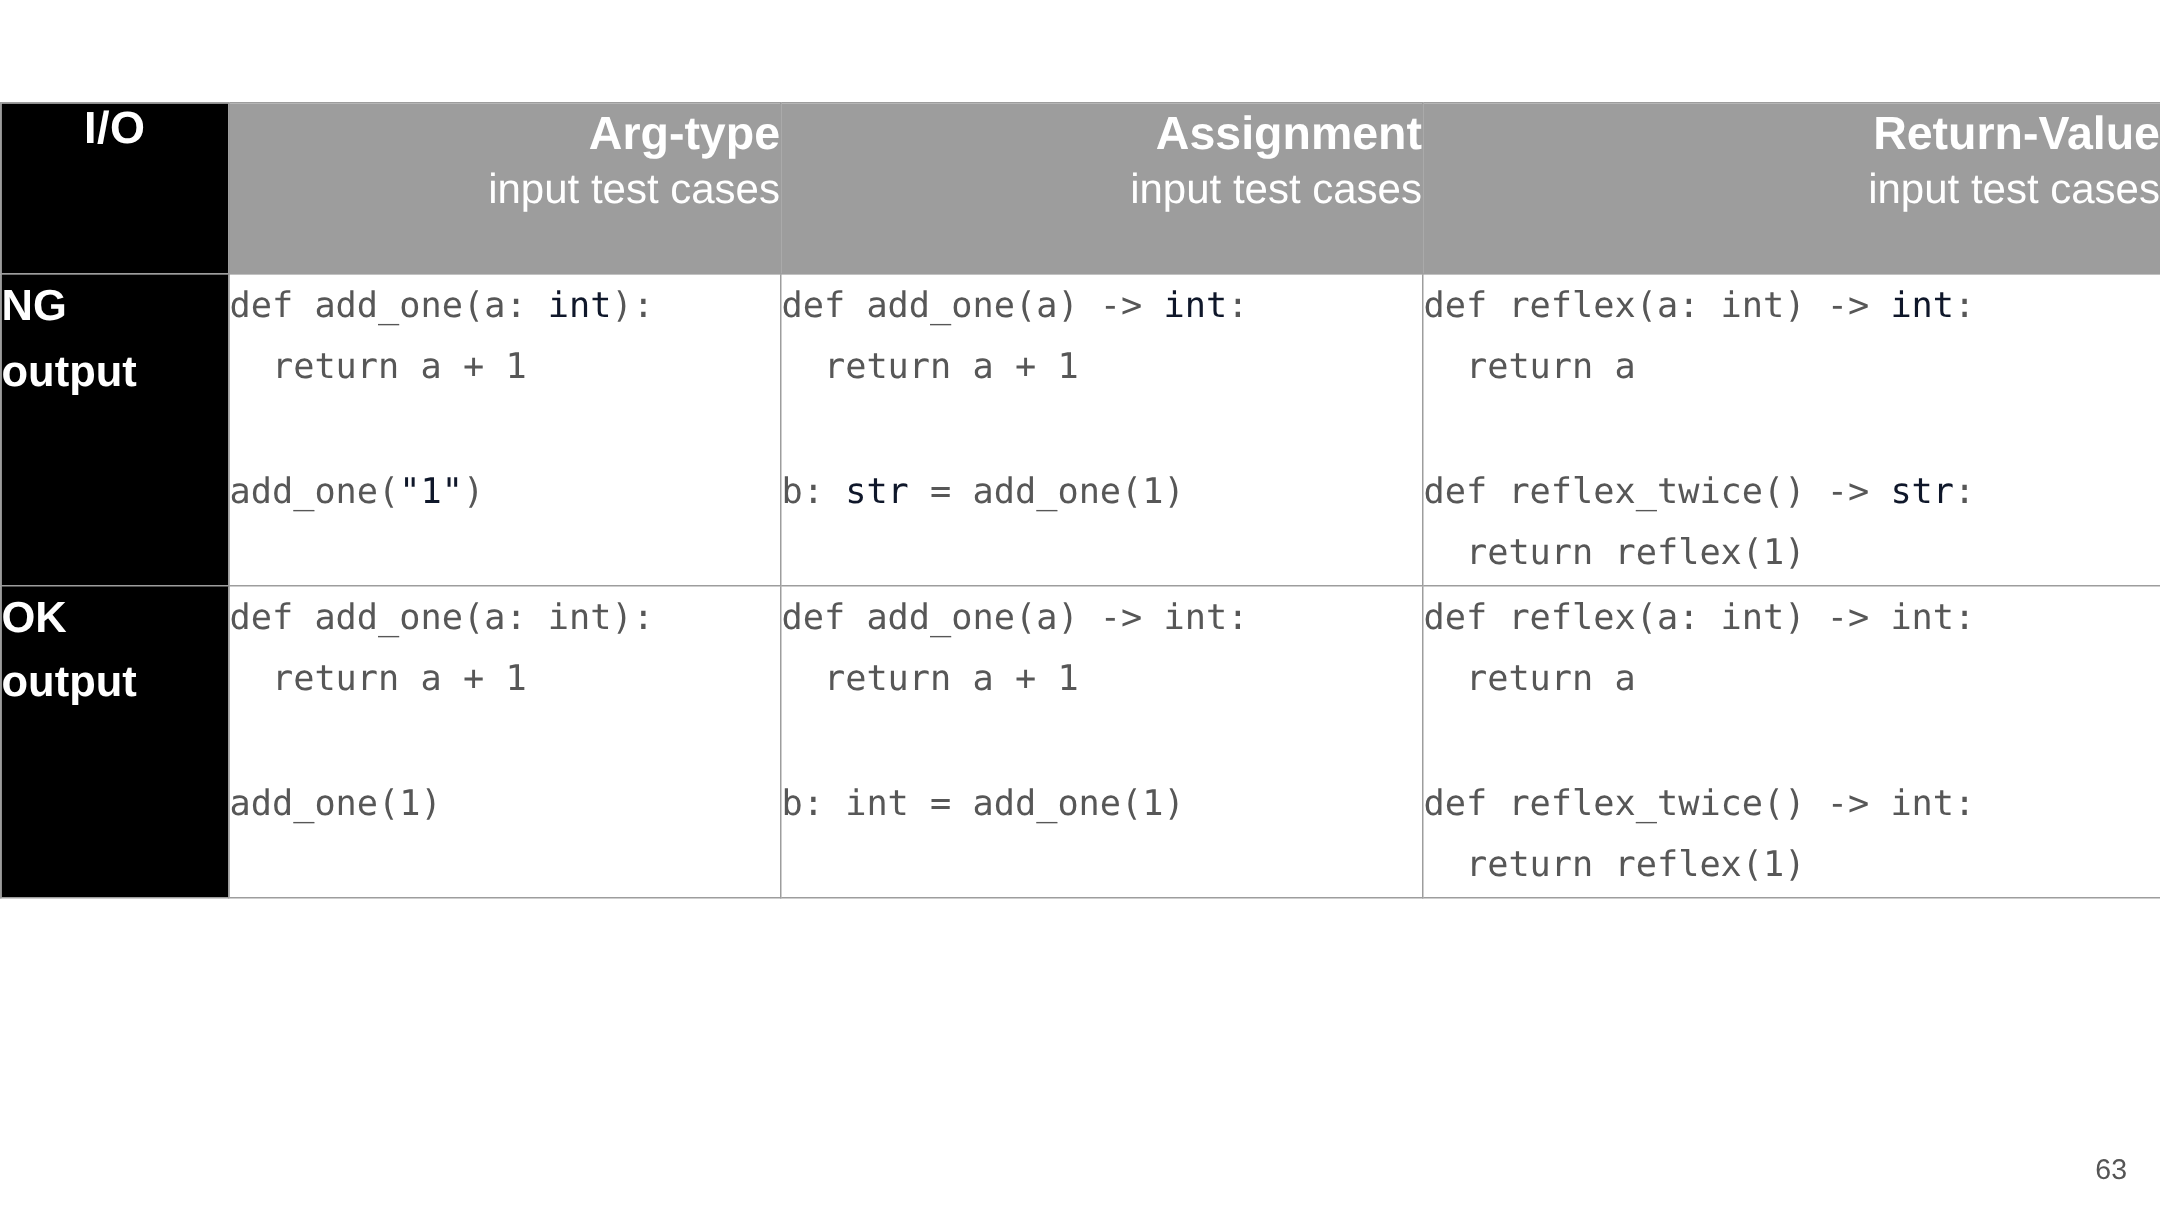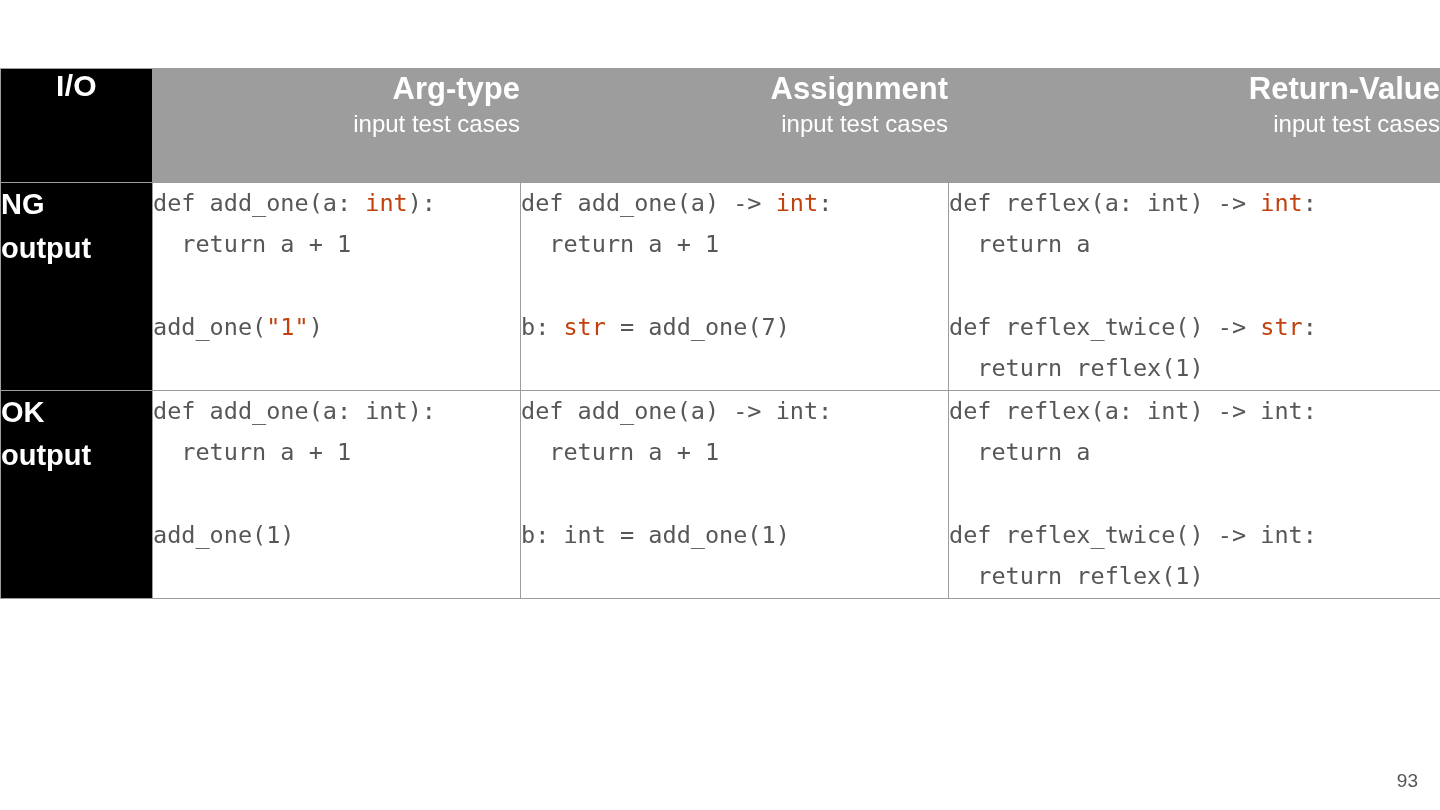--- a/index.html
+++ b/index.html
@@ -69,21 +69,21 @@
     border-color: #9d9d9d;
     padding: 0 6px;
   }
   .hdr-col .hdr-title {
     font-size: 31px;
     font-weight: bold;
     line-height: 1.26;
     display: block;
   }
   .hdr-col .hdr-sub {
-    font-size: 24px;
+    font-size: 28px;
     font-weight: normal;
     line-height: 1.3;
     display: block;
   }
 
   
   .lbl-cell {
     background: #000000;
     color: #ffffff;
     text-align: left;
@@ -104,21 +104,21 @@
   .code-cell pre {
     margin: 0;
     font-family: "DejaVu Sans Mono", monospace;
     font-size: 23.5px;
     line-height: 1.76;
     color: #575757;
     white-space: pre;
     letter-spacing: 0px;
   }
   .code-cell pre .hl {
-    color: #c2410c;
+    color: #0f172a;
   }
 
   .row-ng .code-cell { height: 198px; }
   .row-ok .code-cell { height: 205px; }
 
   
   .page-num {
     position: absolute;
     right: 22px;
     bottom: 18px;
@@ -170,21 +170,21 @@
         <td class="code-cell">
           <pre><span>def add_one(a: </span><span class="hl">int</span><span>):
   return a + 1
 
 add_one(</span><span class="hl">"1"</span><span>)</span></pre>
         </td>
         <td class="code-cell">
           <pre><span>def add_one(a) -&gt; </span><span class="hl">int</span><span>:
   return a + 1
 
-b: </span><span class="hl">str</span><span> = add_one(7)</span></pre>
+b: </span><span class="hl">str</span><span> = add_one(1)</span></pre>
         </td>
         <td class="code-cell">
           <pre><span>def reflex(a: int) -&gt; </span><span class="hl">int</span><span>:
   return a
 
 def reflex_twice() -&gt; </span><span class="hl">str</span><span>:
   return reflex(1)</span></pre>
         </td>
       </tr>
 
@@ -209,15 +209,15 @@
           <pre><span>def reflex(a: int) -&gt; int:
   return a
 
 def reflex_twice() -&gt; int:
   return reflex(1)</span></pre>
         </td>
       </tr>
     </tbody>
   </table>
 
-  <div class="page-num">93</div>
+  <div class="page-num">63</div>
 
 </div>
 
 </body></html>

